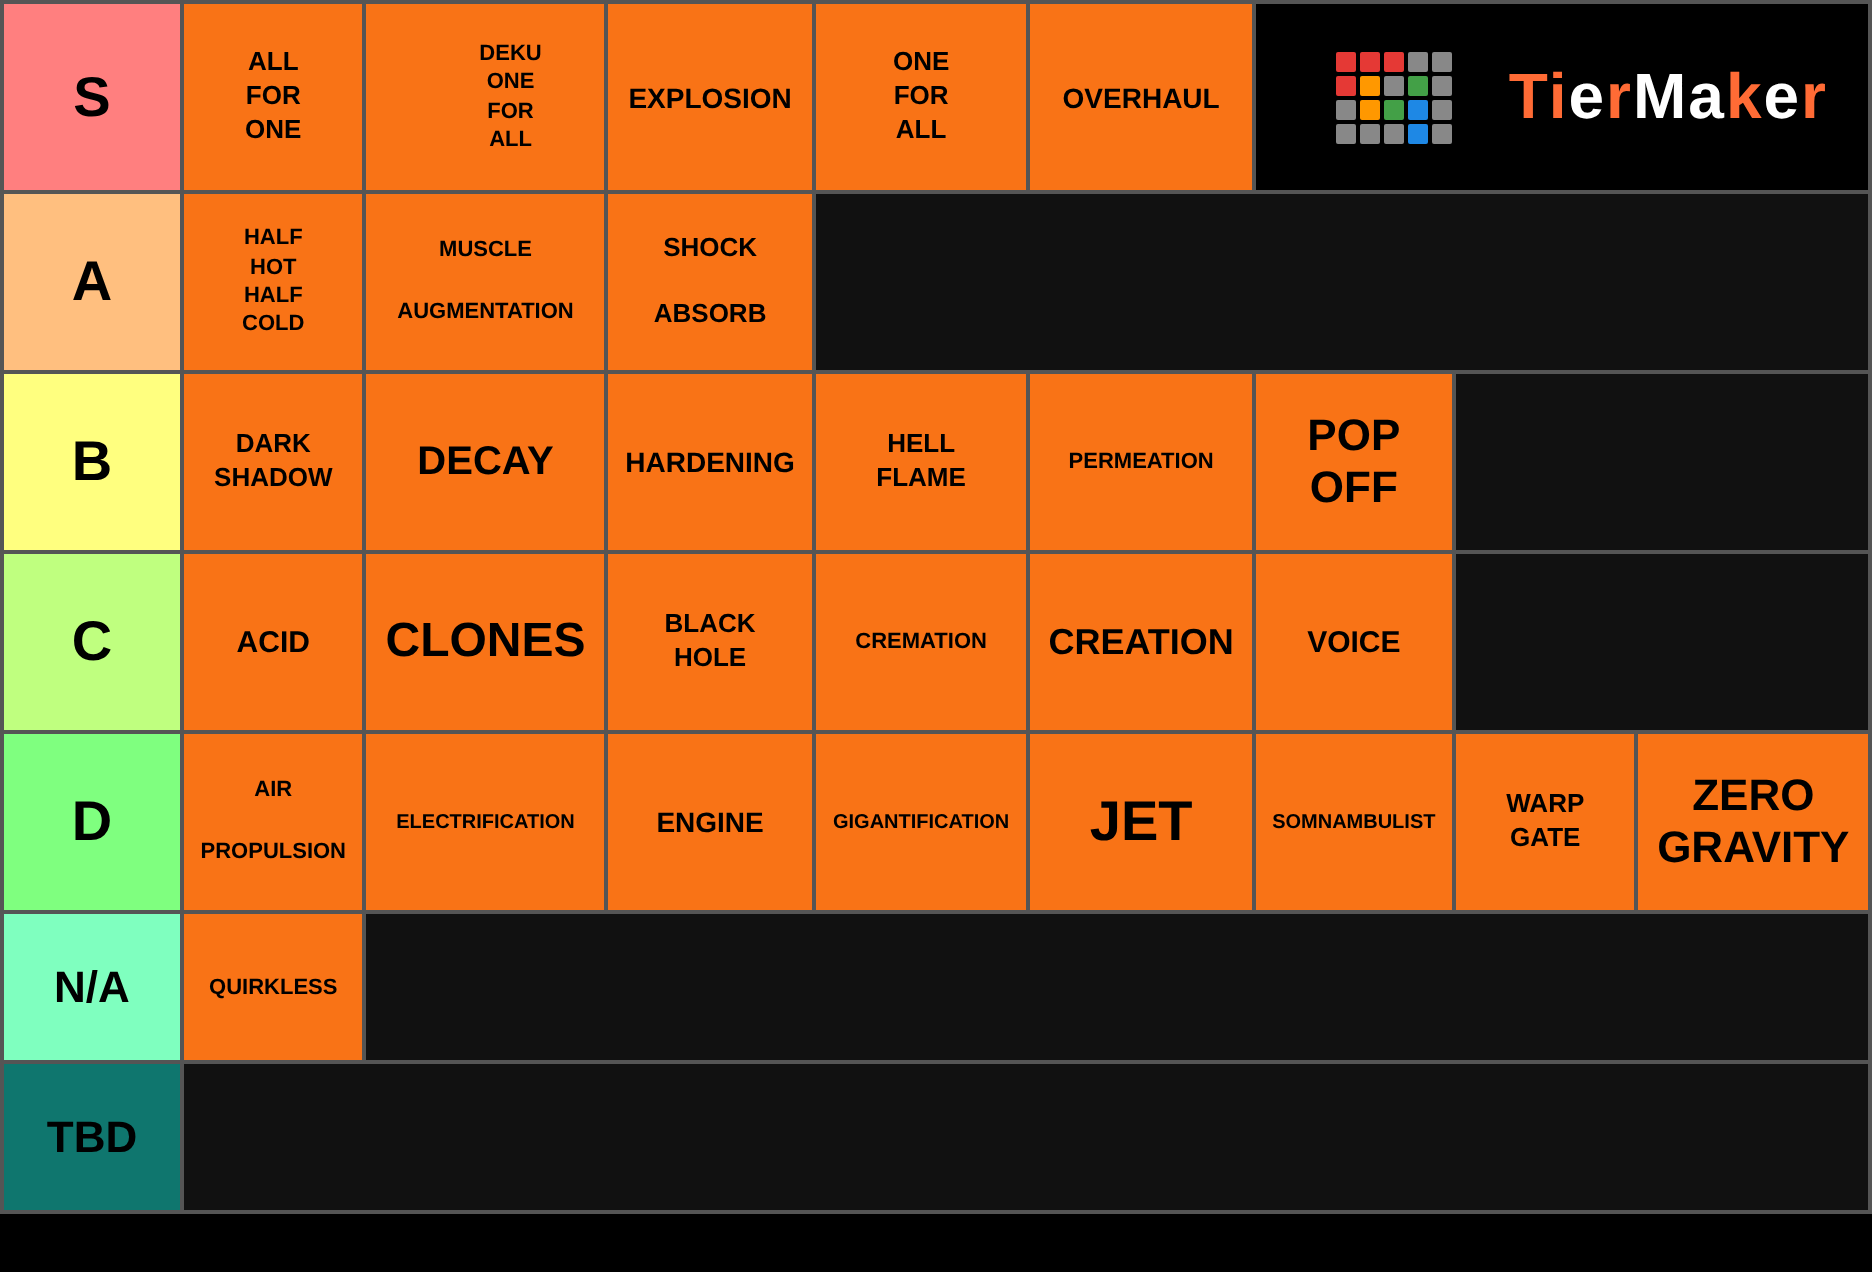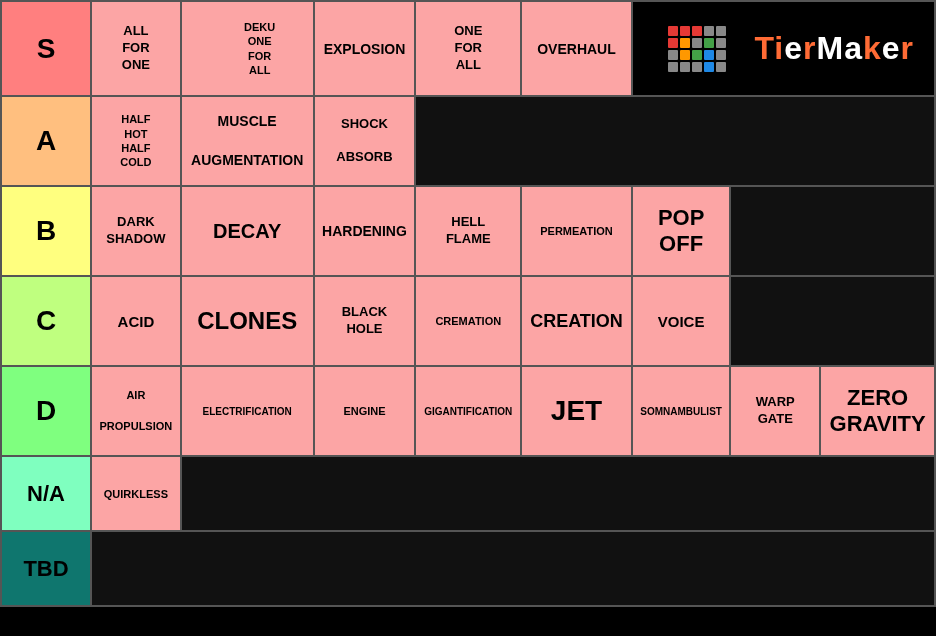--- a/index.html
+++ b/index.html
@@ -21,21 +21,21 @@
       font-size: 28px;
       border: 2px solid #555;
     }
     .tier-cell {
       border: 2px solid #555;
       text-align: center;
       vertical-align: middle;
       font-weight: bold;
       font-size: 13px;
       color: #000;
-      background: #fca5a5;
+      background: #f97316;
       padding: 4px 2px;
       min-width: 80px;
     }
     .tier-cell.empty-dark {
       background: #111;
     }
     
     .row-s { height: 95px; }
     .row-a { height: 90px; }
     .row-b { height: 90px; }
@@ -129,21 +129,21 @@
         <div class="logo-text">
           <span style="color:#ff6b35;">Ti</span><span style="color:#fff;">e</span><span style="color:#ff6b35;">r</span><span style="color:#fff;">Ma</span><span style="color:#ff6b35;">k</span><span style="color:#fff;">e</span><span style="color:#ff6b35;">r</span>
         </div>
       </div>
     </td>
   </tr>
 
   <tr class="row-a">
     <td class="tier-label label-a">A</td>
     <td class="tier-cell cell-small" style="font-size:11px; line-height:1.3;">HALF<br>HOT<br>HALF<br>COLD</td>
-    <td class="tier-cell cell-small" style="font-size:14px; line-height:1.4;margin-left:12px;">MUSCLE<br><br>AUGMENTATION</td>
+    <td class="tier-cell cell-small" style="font-size:11px; line-height:1.4;margin-left:12px;">MUSCLE<br><br>AUGMENTATION</td>
     <td class="tier-cell" style="font-size:13px; line-height:1.3;">SHOCK<br><br>ABSORB</td>
     <td class="tier-cell empty-dark" colspan="5"></td>
   </tr>
 
   <tr class="row-b">
     <td class="tier-label label-b">B</td>
     <td class="tier-cell" style="font-size:13px; line-height:1.3;">DARK<br>SHADOW</td>
     <td class="tier-cell" style="font-size:20px;">DECAY</td>
     <td class="tier-cell cell-small" style="font-size:14px;margin-top:38px;">HARDENING</td>
     <td class="tier-cell" style="font-size:13px; line-height:1.3;">HELL<br>FLAME</td>
@@ -160,21 +160,21 @@
     <td class="tier-cell cell-small" style="font-size:11px;">CREMATION</td>
     <td class="tier-cell" style="font-size:18px;">CREATION</td>
     <td class="tier-cell" style="font-size:15px;">VOICE</td>
     <td class="tier-cell empty-dark" colspan="2"></td>
   </tr>
 
   <tr class="row-d">
     <td class="tier-label label-d">D</td>
     <td class="tier-cell cell-small" style="font-size:11px; line-height:1.4;">AIR<br><br>PROPULSION</td>
     <td class="tier-cell cell-small" style="font-size:10px;">ELECTRIFICATION</td>
-    <td class="tier-cell" style="font-size:11px;">ENGINE</td>
+    <td class="tier-cell" style="font-size:14px;">ENGINE</td>
     <td class="tier-cell cell-small" style="font-size:10px;">GIGANTIFICATION</td>
     <td class="tier-cell" style="font-size:28px;">JET</td>
     <td class="tier-cell cell-small" style="font-size:10px;">SOMNAMBULIST</td>
     <td class="tier-cell" style="font-size:13px; line-height:1.3;">WARP<br>GATE</td>
     <td class="tier-cell" style="font-size:22px; line-height:1.2;">ZERO<br>GRAVITY</td>
   </tr>
 
   <tr class="row-na">
     <td class="tier-label label-na" style="font-size:22px;">N/A</td>
     <td class="tier-cell cell-small" style="font-size:11px;">QUIRKLESS</td>

